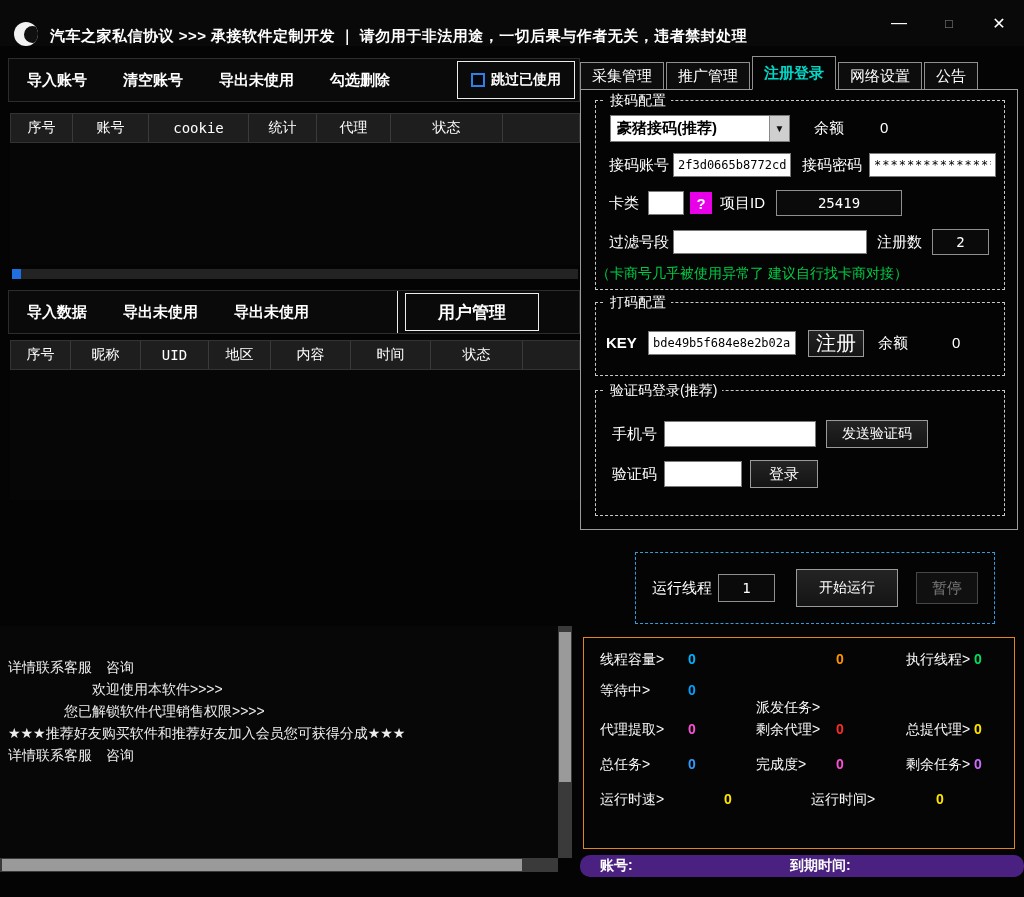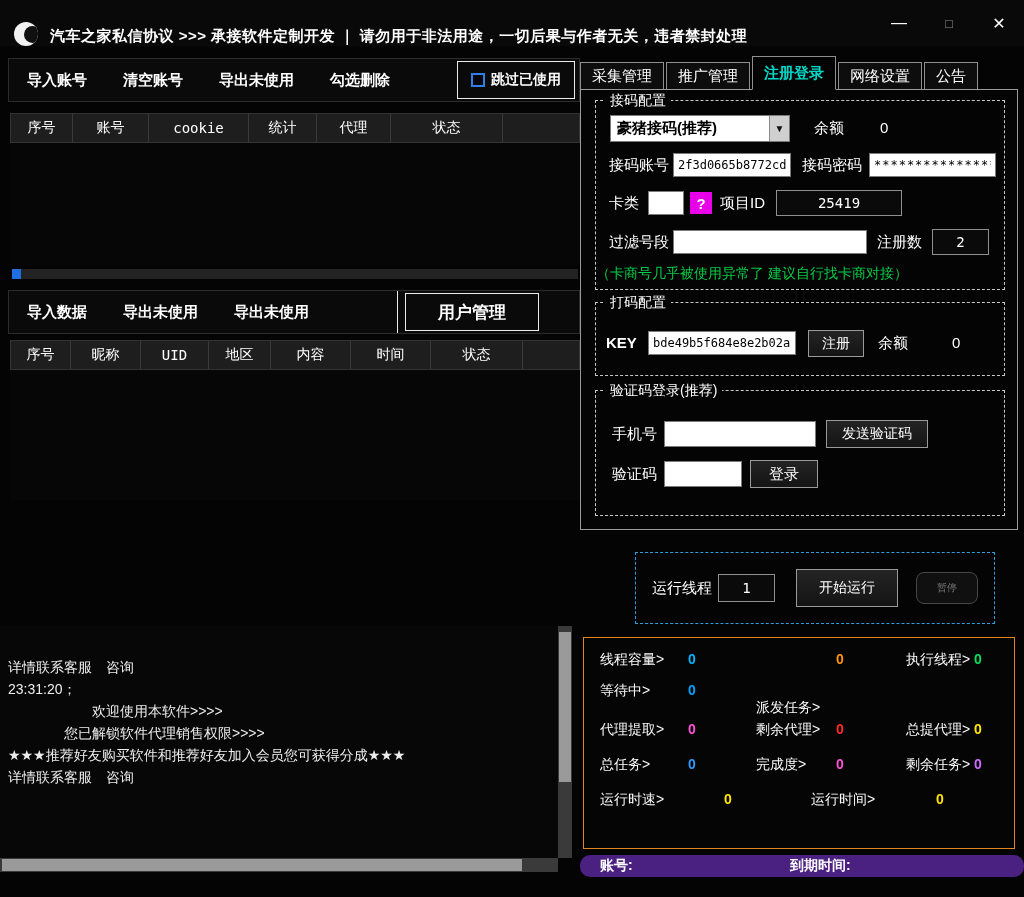--- a/index.html
+++ b/index.html
@@ -138,21 +138,20 @@
     <div class="th c4">地区</div>
     <div class="th c5">内容</div>
     <div class="th c6">时间</div>
     <div class="th c7">状态</div>
     <div class="th c8"></div>
   </div>
   <div class="tbody ub"></div>
 
   <div class="log">
     <div class="log-line">详情联系客服　咨询</div>
-    <div class="log-line">23:31:20；</div>
     <div class="log-line"></div>
     <div class="log-line">　　　　　　欢迎使用本软件&gt;&gt;&gt;&gt;</div>
     <div class="log-line"></div>
     <div class="log-line">　　　　您已解锁软件代理销售权限&gt;&gt;&gt;&gt;</div>
     <div class="log-line"></div>
     <div class="log-line">★★★推荐好友购买软件和推荐好友加入会员您可获得分成★★★</div>
     <div class="log-line">详情联系客服　咨询</div>
   </div>
   <div class="vscroll">
       <div class="thumb"></div>
@@ -197,42 +196,42 @@
       <div class="flabel" style="left:281px; top:128px;">注册数</div>
       <input class="dinput mono" style="left: 336px; top: 128px; width: 57px; height: 26px;" value="2">
 
       <div class="notice" style="color: rgb(0, 204, 68);">（卡商号几乎被使用异常了 建议自行找卡商对接）</div>
     </div>
 
     <div class="grp" style="left:14px; top:212px; width:410px; height:74px;">
       <div class="grp-title">打码配置</div>
       <div class="flabel" style="left:10px; top:27px;font-weight:bold;">KEY</div>
       <input class="winput mono" style="left: 52px; top: 28px; width: 148px;" value="bde49b5f684e8e2b02a2">
-      <div class="pbtn" style="left:212px; top:27px; width:56px; height:27px; font-size:14px;">注册</div>
+      <div class="pbtn" style="left:212px; top:27px; width:56px; height:27px; font-size:20px;">注册</div>
       <div class="flabel" style="left:282px; top:27px;">余额</div>
       <div class="fvalue" style="left:356px; top:27px;">0</div>
     </div>
 
     <div class="grp" style="left:14px; top:300px; width:410px; height:126px;">
       <div class="grp-title">验证码登录(推荐)</div>
       <div class="flabel" style="left:16px; top:30px;">手机号</div>
       <input class="winput" style="left: 68px; top: 30px; width: 152px; height: 26px;" value="">
       <div class="pbtn" style="left:230px; top:29px; width:102px; height:28px; font-size:14px;">发送验证码</div>
       <div class="flabel" style="left:16px; top:70px;">验证码</div>
       <input class="winput" style="left: 68px; top: 70px; width: 78px; height: 26px;" value="">
       <div class="pbtn" style="left:154px; top:69px; width:68px; height:28px; font-size:15px;">登录</div>
     </div>
 
   </div>
 
   <div class="runbox" style="border-color: rgb(47, 159, 224);">
     <div class="flabel">运行线程</div>
     <input class="dinput mono" style="left: 82px; top: 21px; width: 57px; height: 28px;" value="1">
     <div class="pbtn" style="left:160px; top:16px; width:102px; height:38px; font-size:14px;">开始运行</div>
-    <div class="pbtn pause" style="left:280px; top:19px; width:62px; height:32px; font-size:10px;border-radius:8px;">暂停</div>
+    <div class="pbtn pause" style="left:280px; top:19px; width:62px; height:32px; font-size:15px;">暂停</div>
   </div>
 
   <div class="stats" style="border-color: rgb(224, 134, 28);">
     <div class="stat-l" style="left:16px; top:13px;">线程容量&gt;</div>
     <div class="stat-v" style="left: 104px; top: 13px; color: rgb(0, 180, 255);">0</div>
     <div class="stat-l" style="left:172px; top:13px;margin-top:48px;">派发任务&gt;</div>
     <div class="stat-v" style="left: 252px; top: 13px; color: rgb(255, 149, 0);">0</div>
     <div class="stat-l" style="left:322px; top:13px;">执行线程&gt;</div>
     <div class="stat-v" style="left: 390px; top: 13px; color: rgb(0, 224, 90);">0</div>
 

